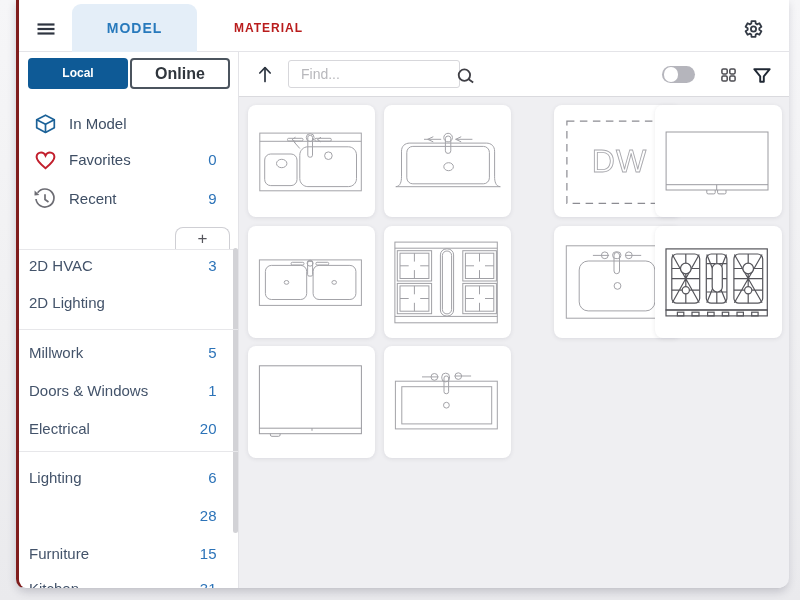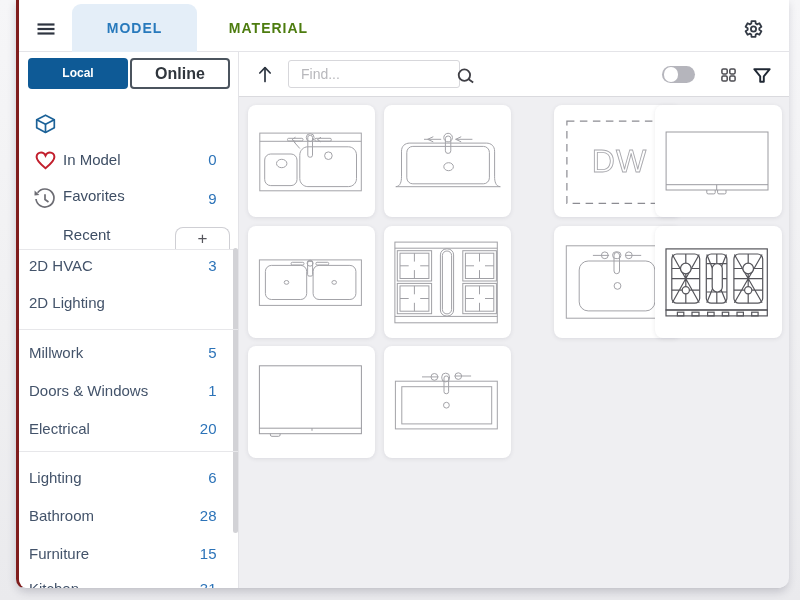--- a/index.html
+++ b/index.html
@@ -9,31 +9,31 @@
   border-radius:0 0 10px 10px; box-shadow:0 3px 9px rgba(60,60,80,.22);
   border-left:3px solid #7f1d1d; border-right:1px solid #d4d4d9; border-bottom:1px solid #c9c9cf; }
 .abs { position:absolute; }
 
 .header { position:absolute; left:0; top:0; width:770px; height:52px; background:#fff;
   border-bottom:1px solid #e4e4e8; border-radius:0; }
 .tab-model { position:absolute; left:53px; top:4px; width:125px; height:48px;
   background:#e4eef8; border-radius:9px 9px 0 0; color:#2779bc; font-size:14px; font-weight:bold;
   letter-spacing:1px; text-align:center; line-height:48px; }
 .tab-material { position:absolute; left:178px; top:4px; width:143px; height:48px;
-  color:#4d7c0f; font-size:14px; font-weight:bold; letter-spacing:1px; text-align:center; line-height:48px; }
+  color:#b91c1c; font-size:12px; font-weight:bold; letter-spacing:1px; text-align:center; line-height:48px; }
 
 .sidebar { position:absolute; left:0; top:52px; width:220px; height:536px; background:#fff;
   border-right:1px solid #e3e3e7; border-radius:0 0 0 10px; overflow:hidden; }
 .btn-local { position:absolute; left:9px; top:6px; width:100px; height:31px; background:#0e5a96;
   border-radius:4px; color:#fff; font-weight:bold; font-size:12px; text-align:center; line-height:31px; }
 .btn-online { position:absolute; left:111px; top:6px; width:100px; height:31px; background:#fff;
   border:2px solid #4b545e; border-radius:4px; color:#30363d; font-weight:bold; font-size:16px;
   text-align:center; line-height:27px; }
 .navrow { position:absolute; left:0; width:220px; height:30px; line-height:30px; font-size:15px; color:#3e4e64; }
-.navrow .lbl { position:absolute; left:44px;margin-top:36px; }
+.navrow .lbl { position:absolute; left:50px; }
 .navrow .ico { position:absolute; left:16px; top:5px; }
 .cnt { position:absolute; right:22.5px; width:40px; text-align:right; color:#2c73b8; font-size:15px; }
 .plus-tab { position:absolute; left:156px; top:175px; width:55px; height:23px; background:#fff;
   border:1px solid #cfcfd4; border-bottom:none; border-radius:8px 8px 0 0; text-align:center;
   line-height:21px; font-size:17px; color:#55555c; }
 .sep { position:absolute; left:0; width:220px; height:0; border-top:1px solid #e7e7ea; }
 .catrow { position:absolute; left:0; width:220px; height:30px; line-height:30px; font-size:15px; color:#43536a; }
 .catrow .lbl { position:absolute; left:10px; }
 
 .content { position:absolute; left:220px; top:52px; width:550px; height:536px; background:#efeff2;
@@ -127,21 +127,20 @@
     <div class="catrow" style="top:362px">
         <span class="lbl">Electrical</span>
         <span class="cnt">20</span>
       </div>
     <div class="sep" style="top:399px"></div>
     <div class="catrow" style="top:411px">
         <span class="lbl">Lighting</span>
         <span class="cnt">6</span>
       </div>
     <div class="catrow" style="top:449px">
-        <span class="lbl">Bathroom</span>
         <span class="cnt">28</span>
       </div>
     <div class="catrow" style="top:487px">
         <span class="lbl">Furniture</span>
         <span class="cnt">15</span>
       </div>
     <div class="catrow" style="top:522px">
         <span class="lbl">Kitchen</span>
         <span class="cnt">31</span>
       </div>

